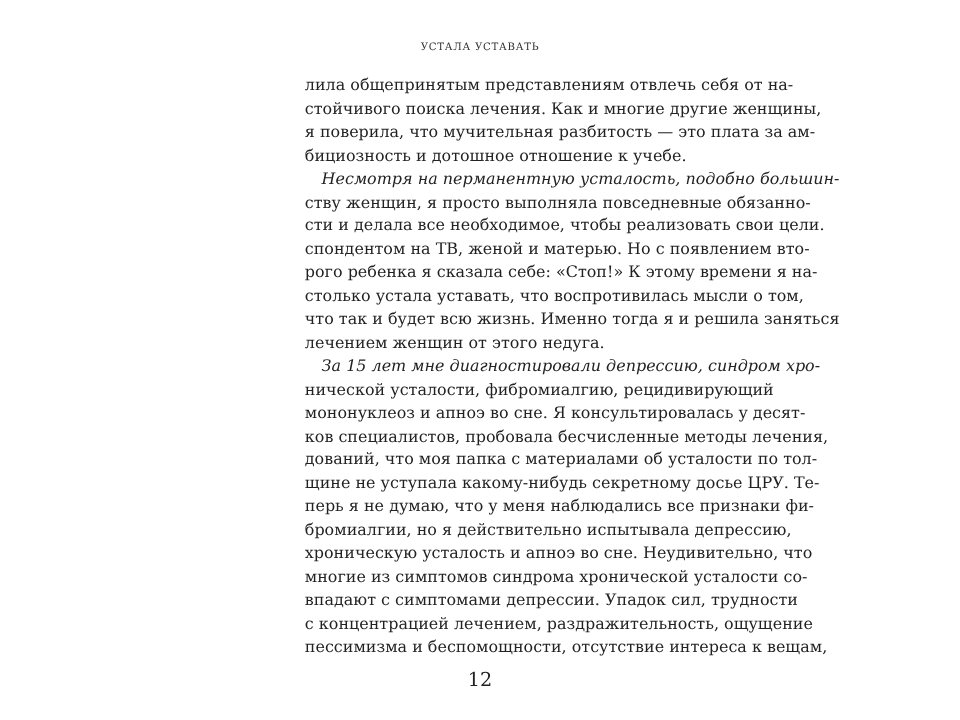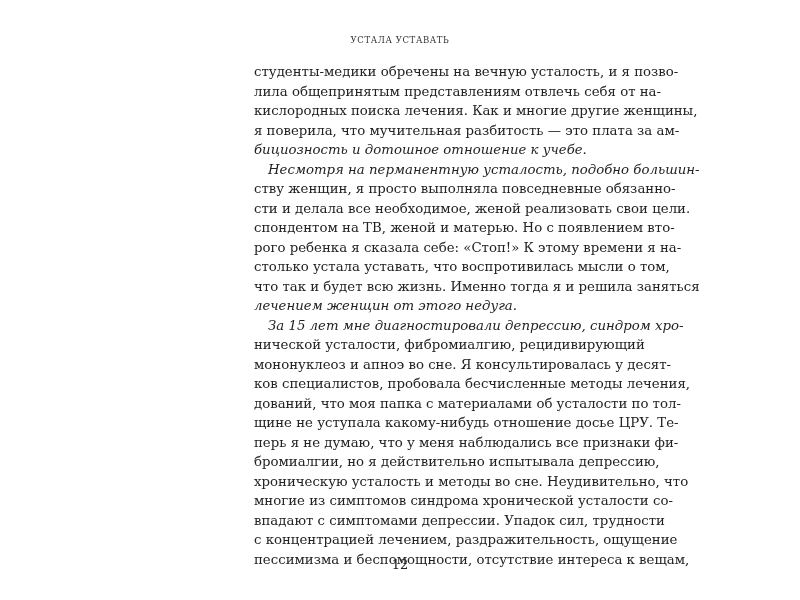--- a/index.html
+++ b/index.html
@@ -40,71 +40,69 @@
     .line {
       display: block;
       white-space: nowrap;
       text-align: justify;
       text-align-last: justify;
       height: 19.5px;
       overflow: visible;
     }
     .line.last {
       text-align-last: left;
-      font-style: italic;
     }
     .line.indent {
       padding-left: 14px;
       font-style: italic;
     }
     .page-number {
       position: absolute;
       top: 557px;
       left: 0;
       width: 800px;
       text-align: center;
       font-family: "DejaVu Serif", serif;
-      font-size: 13px;
+      font-size: 16px;
       color: #222222;
     }
   </style>
 </head>
 <body>
 
 <div class="page">
   <div class="running-head">УСТАЛА УСТАВАТЬ</div>
 
   <div class="body-text">
     <div>
-      <span class="line">студенты-медики обречены на вечную усталость, и я позво-</span>
       <span class="line">лила общепринятым представлениям отвлечь себя от на-</span>
-      <span class="line">кислородных поиска лечения. Как и многие другие женщины,</span>
+      <span class="line">стойчивого поиска лечения. Как и многие другие женщины,</span>
       <span class="line">я поверила, что мучительная разбитость — это плата за ам-</span>
       <span class="line last">бициозность и дотошное отношение к учебе.</span>
     </div>
     <div>
       <span class="line indent">Несмотря на перманентную усталость, подобно большин-</span>
       <span class="line">ству женщин, я просто выполняла повседневные обязанно-</span>
-      <span class="line">сти и делала все необходимое, женой реализовать свои цели.</span>
+      <span class="line">сти и делала все необходимое, чтобы реализовать свои цели.</span>
       <span class="line">спондентом на ТВ, женой и матерью. Но с появлением вто-</span>
       <span class="line">рого ребенка я сказала себе: «Стоп!» К этому времени я на-</span>
       <span class="line">столько устала уставать, что воспротивилась мысли о том,</span>
       <span class="line">что так и будет всю жизнь. Именно тогда я и решила заняться</span>
       <span class="line last">лечением женщин от этого недуга.</span>
     </div>
     <div>
       <span class="line indent">За 15 лет мне диагностировали депрессию, синдром хро-</span>
       <span class="line">нической усталости, фибромиалгию, рецидивирующий</span>
       <span class="line">мононуклеоз и апноэ во сне. Я консультировалась у десят-</span>
       <span class="line">ков специалистов, пробовала бесчисленные методы лечения,</span>
       <span class="line">дований, что моя папка с материалами об усталости по тол-</span>
-      <span class="line">щине не уступала какому-нибудь отношение досье ЦРУ. Те-</span>
+      <span class="line">щине не уступала какому-нибудь секретному досье ЦРУ. Те-</span>
       <span class="line">перь я не думаю, что у меня наблюдались все признаки фи-</span>
       <span class="line">бромиалгии, но я действительно испытывала депрессию,</span>
-      <span class="line">хроническую усталость и методы во сне. Неудивительно, что</span>
+      <span class="line">хроническую усталость и апноэ во сне. Неудивительно, что</span>
       <span class="line">многие из симптомов синдрома хронической усталости со-</span>
       <span class="line">впадают с симптомами депрессии. Упадок сил, трудности</span>
       <span class="line">с концентрацией лечением, раздражительность, ощущение</span>
       <span class="line">пессимизма и беспомощности, отсутствие интереса к вещам,</span>
 
     </div>
   </div>
 
   <div class="page-number">12</div>
 </div>

